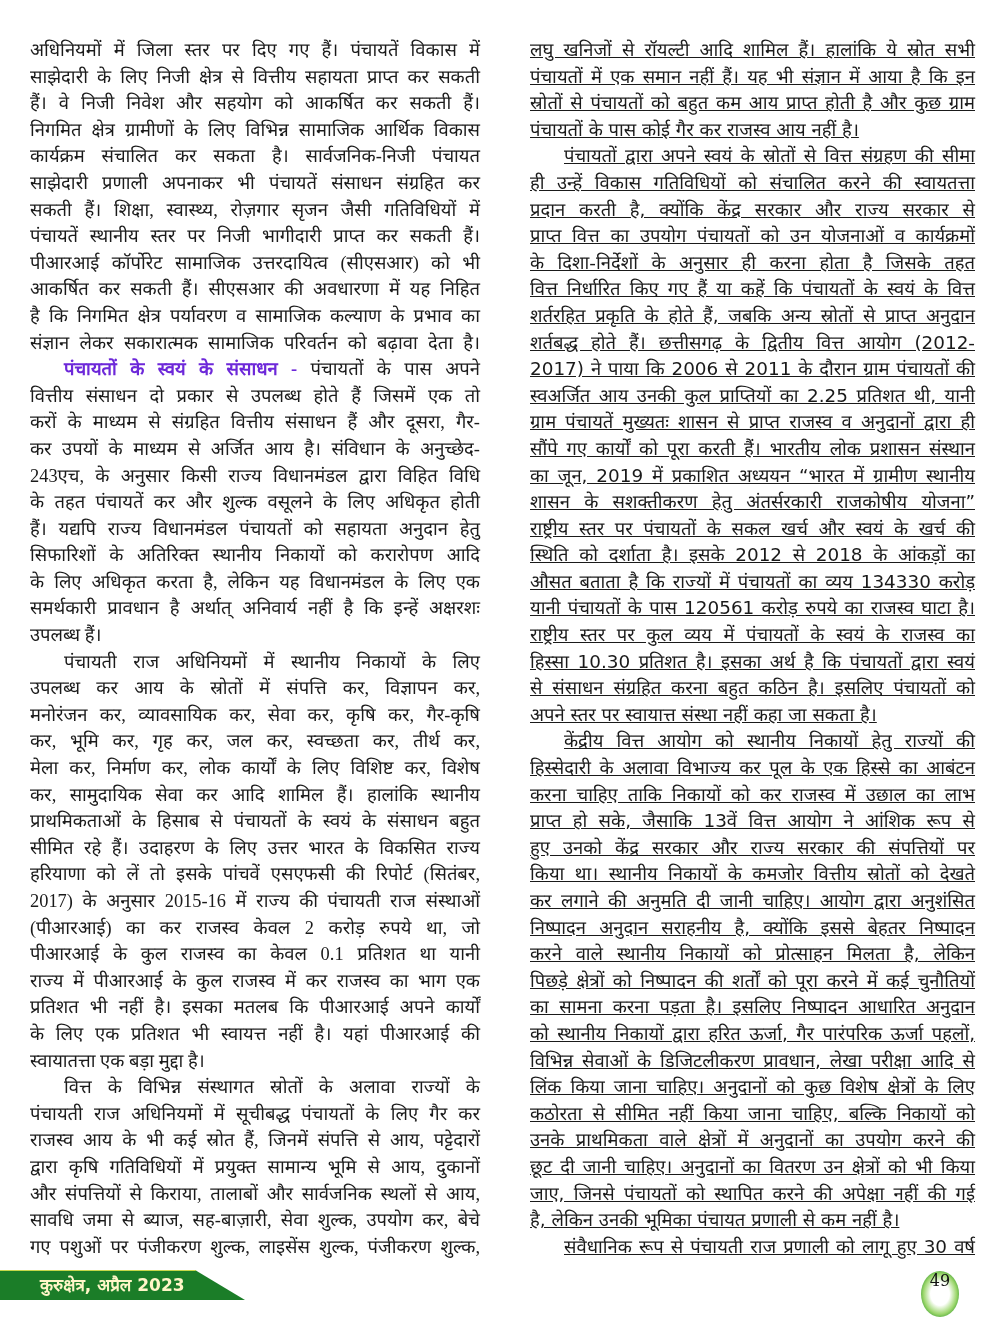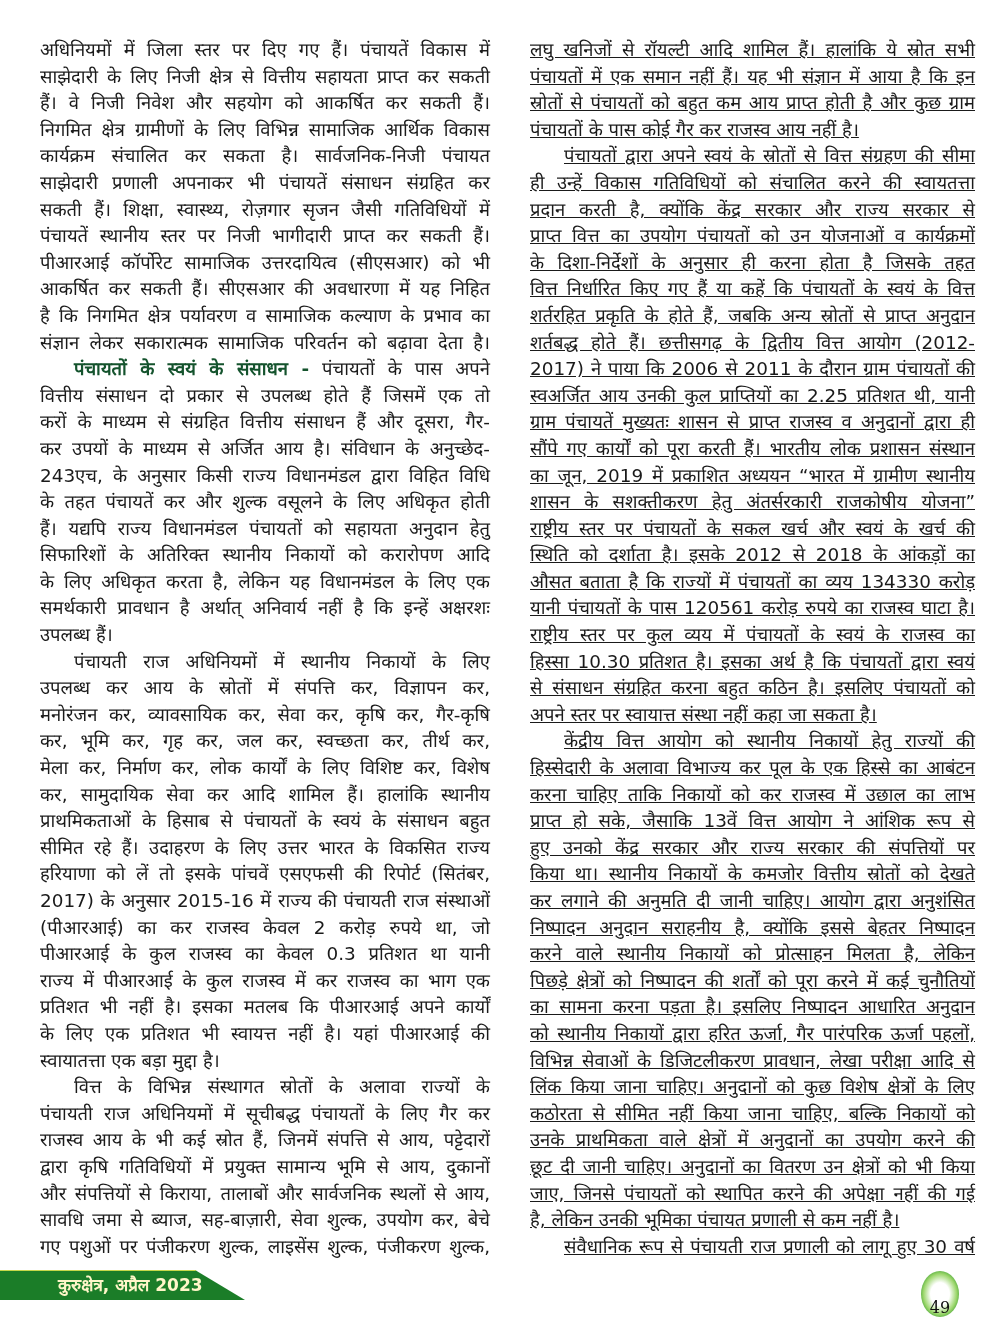--- a/index.html
+++ b/index.html
@@ -1,33 +1,33 @@
 <!DOCTYPE html>
 <html><head>
 <meta charset="utf-8">
 <style>
   html, body { margin: 0; padding: 0; background: #ffffff; }
   body { width: 1000px; height: 1334px; position: relative; overflow: hidden;
          font-family: "DejaVu Sans", "Liberation Sans", sans-serif; color: #1a1a1a; }
   .col { position: absolute; top: 37px; }
-  .col-left { left: 40px; width: 450px; }
+  .col-left { left: 30px; width: 450px; font-family: Liberation Serif, serif; }
   .col-right { left: 530px; width: 445px; text-decoration: underline; }
   .line { display: block; height: 26.6px; line-height: 26.6px; font-size: 18.4px;
           text-align: justify; text-align-last: justify; white-space: nowrap; overflow: visible; }
   .line.last { text-align-last: left; }
   .line.indent { padding-left: 34px; }
-  .heading { color: #14532d; font-weight: bold; }
+  .heading { color: #6d28d9; font-weight: bold; }
   .footer-band { position: absolute; left: 0; top: 1270px; width: 245px; height: 30px;
                  background: #1b7d28; clip-path: polygon(0 0, 195px 0, 245px 30px, 0 30px);
                  border-top: 1px solid #c8d84a; }
   .footer-text { position: absolute; left: 40px; top: 1271px; height: 28px; line-height: 28px;
-                 font-size: 17px; color: #fff6c8; font-weight: bold; margin-left: 18px; }
+                 font-size: 17px; color: #fff6c8; font-weight: bold; }
   .page-num { position: absolute; left: 921px; top: 1271px; width: 38px; height: 46px; border-radius: 50%;
               background: radial-gradient(ellipse at center, #ffffff 0%, #ffffff 35%, #9bd66b 62%, #1c8a1e 85%, #0f6312 100%);
-              display: flex; align-items: flex-end; justify-content: center;
+              display: flex; align-items: flex-start; justify-content: center;
               font-family: "DejaVu Serif", "Liberation Serif", serif; font-size: 16px; color: #111; }
 </style>
 </head>
 <body>
 
 <div class="col col-left" id="left-col">
     <span class="line"><span>अधिनियमों में जिला स्तर पर दिए गए हैं। पंचायतें विकास में</span></span>
     <span class="line"><span>साझेदारी के लिए निजी क्षेत्र से वित्तीय सहायता प्राप्त कर सकती</span></span>
     <span class="line"><span>हैं। वे निजी निवेश और सहयोग को आकर्षित कर सकती हैं।</span></span>
     <span class="line"><span>निगमित क्षेत्र ग्रामीणों के लिए विभिन्न सामाजिक आर्थिक विकास</span></span>
@@ -54,21 +54,21 @@
     <span class="line"><span>उपलब्ध कर आय के स्रोतों में संपत्ति कर, विज्ञापन कर,</span></span>
     <span class="line"><span>मनोरंजन कर, व्यावसायिक कर, सेवा कर, कृषि कर, गैर-कृषि</span></span>
     <span class="line"><span>कर, भूमि कर, गृह कर, जल कर, स्वच्छता कर, तीर्थ कर,</span></span>
     <span class="line"><span>मेला कर, निर्माण कर, लोक कार्यों के लिए विशिष्ट कर, विशेष</span></span>
     <span class="line"><span>कर, सामुदायिक सेवा कर आदि शामिल हैं। हालांकि स्थानीय</span></span>
     <span class="line"><span>प्राथमिकताओं के हिसाब से पंचायतों के स्वयं के संसाधन बहुत</span></span>
     <span class="line"><span>सीमित रहे हैं। उदाहरण के लिए उत्तर भारत के विकसित राज्य</span></span>
     <span class="line"><span>हरियाणा को लें तो इसके पांचवें एसएफसी की रिपोर्ट (सितंबर,</span></span>
     <span class="line"><span>2017) के अनुसार 2015-16 में राज्य की पंचायती राज संस्थाओं</span></span>
     <span class="line"><span>(पीआरआई) का कर राजस्व केवल 2 करोड़ रुपये था, जो</span></span>
-    <span class="line"><span>पीआरआई के कुल राजस्व का केवल 0.3 प्रतिशत था यानी</span></span>
+    <span class="line"><span>पीआरआई के कुल राजस्व का केवल 0.1 प्रतिशत था यानी</span></span>
     <span class="line"><span>राज्य में पीआरआई के कुल राजस्व में कर राजस्व का भाग एक</span></span>
     <span class="line"><span>प्रतिशत भी नहीं है। इसका मतलब कि पीआरआई अपने कार्यों</span></span>
     <span class="line"><span>के लिए एक प्रतिशत भी स्वायत्त नहीं है। यहां पीआरआई की</span></span>
     <span class="line last"><span>स्वायातत्ता एक बड़ा मुद्दा है।</span></span>
     <span class="line indent"><span>वित्त के विभिन्न संस्थागत स्रोतों के अलावा राज्यों के</span></span>
     <span class="line"><span>पंचायती राज अधिनियमों में सूचीबद्ध पंचायतों के लिए गैर कर</span></span>
     <span class="line"><span>राजस्व आय के भी कई स्रोत हैं, जिनमें संपत्ति से आय, पट्टेदारों</span></span>
     <span class="line"><span>द्वारा कृषि गतिविधियों में प्रयुक्त सामान्य भूमि से आय, दुकानों</span></span>
     <span class="line"><span>और संपत्तियों से किराया, तालाबों और सार्वजनिक स्थलों से आय,</span></span>
     <span class="line"><span>सावधि जमा से ब्याज, सह-बाज़ारी, सेवा शुल्क, उपयोग कर, बेचे</span></span>

